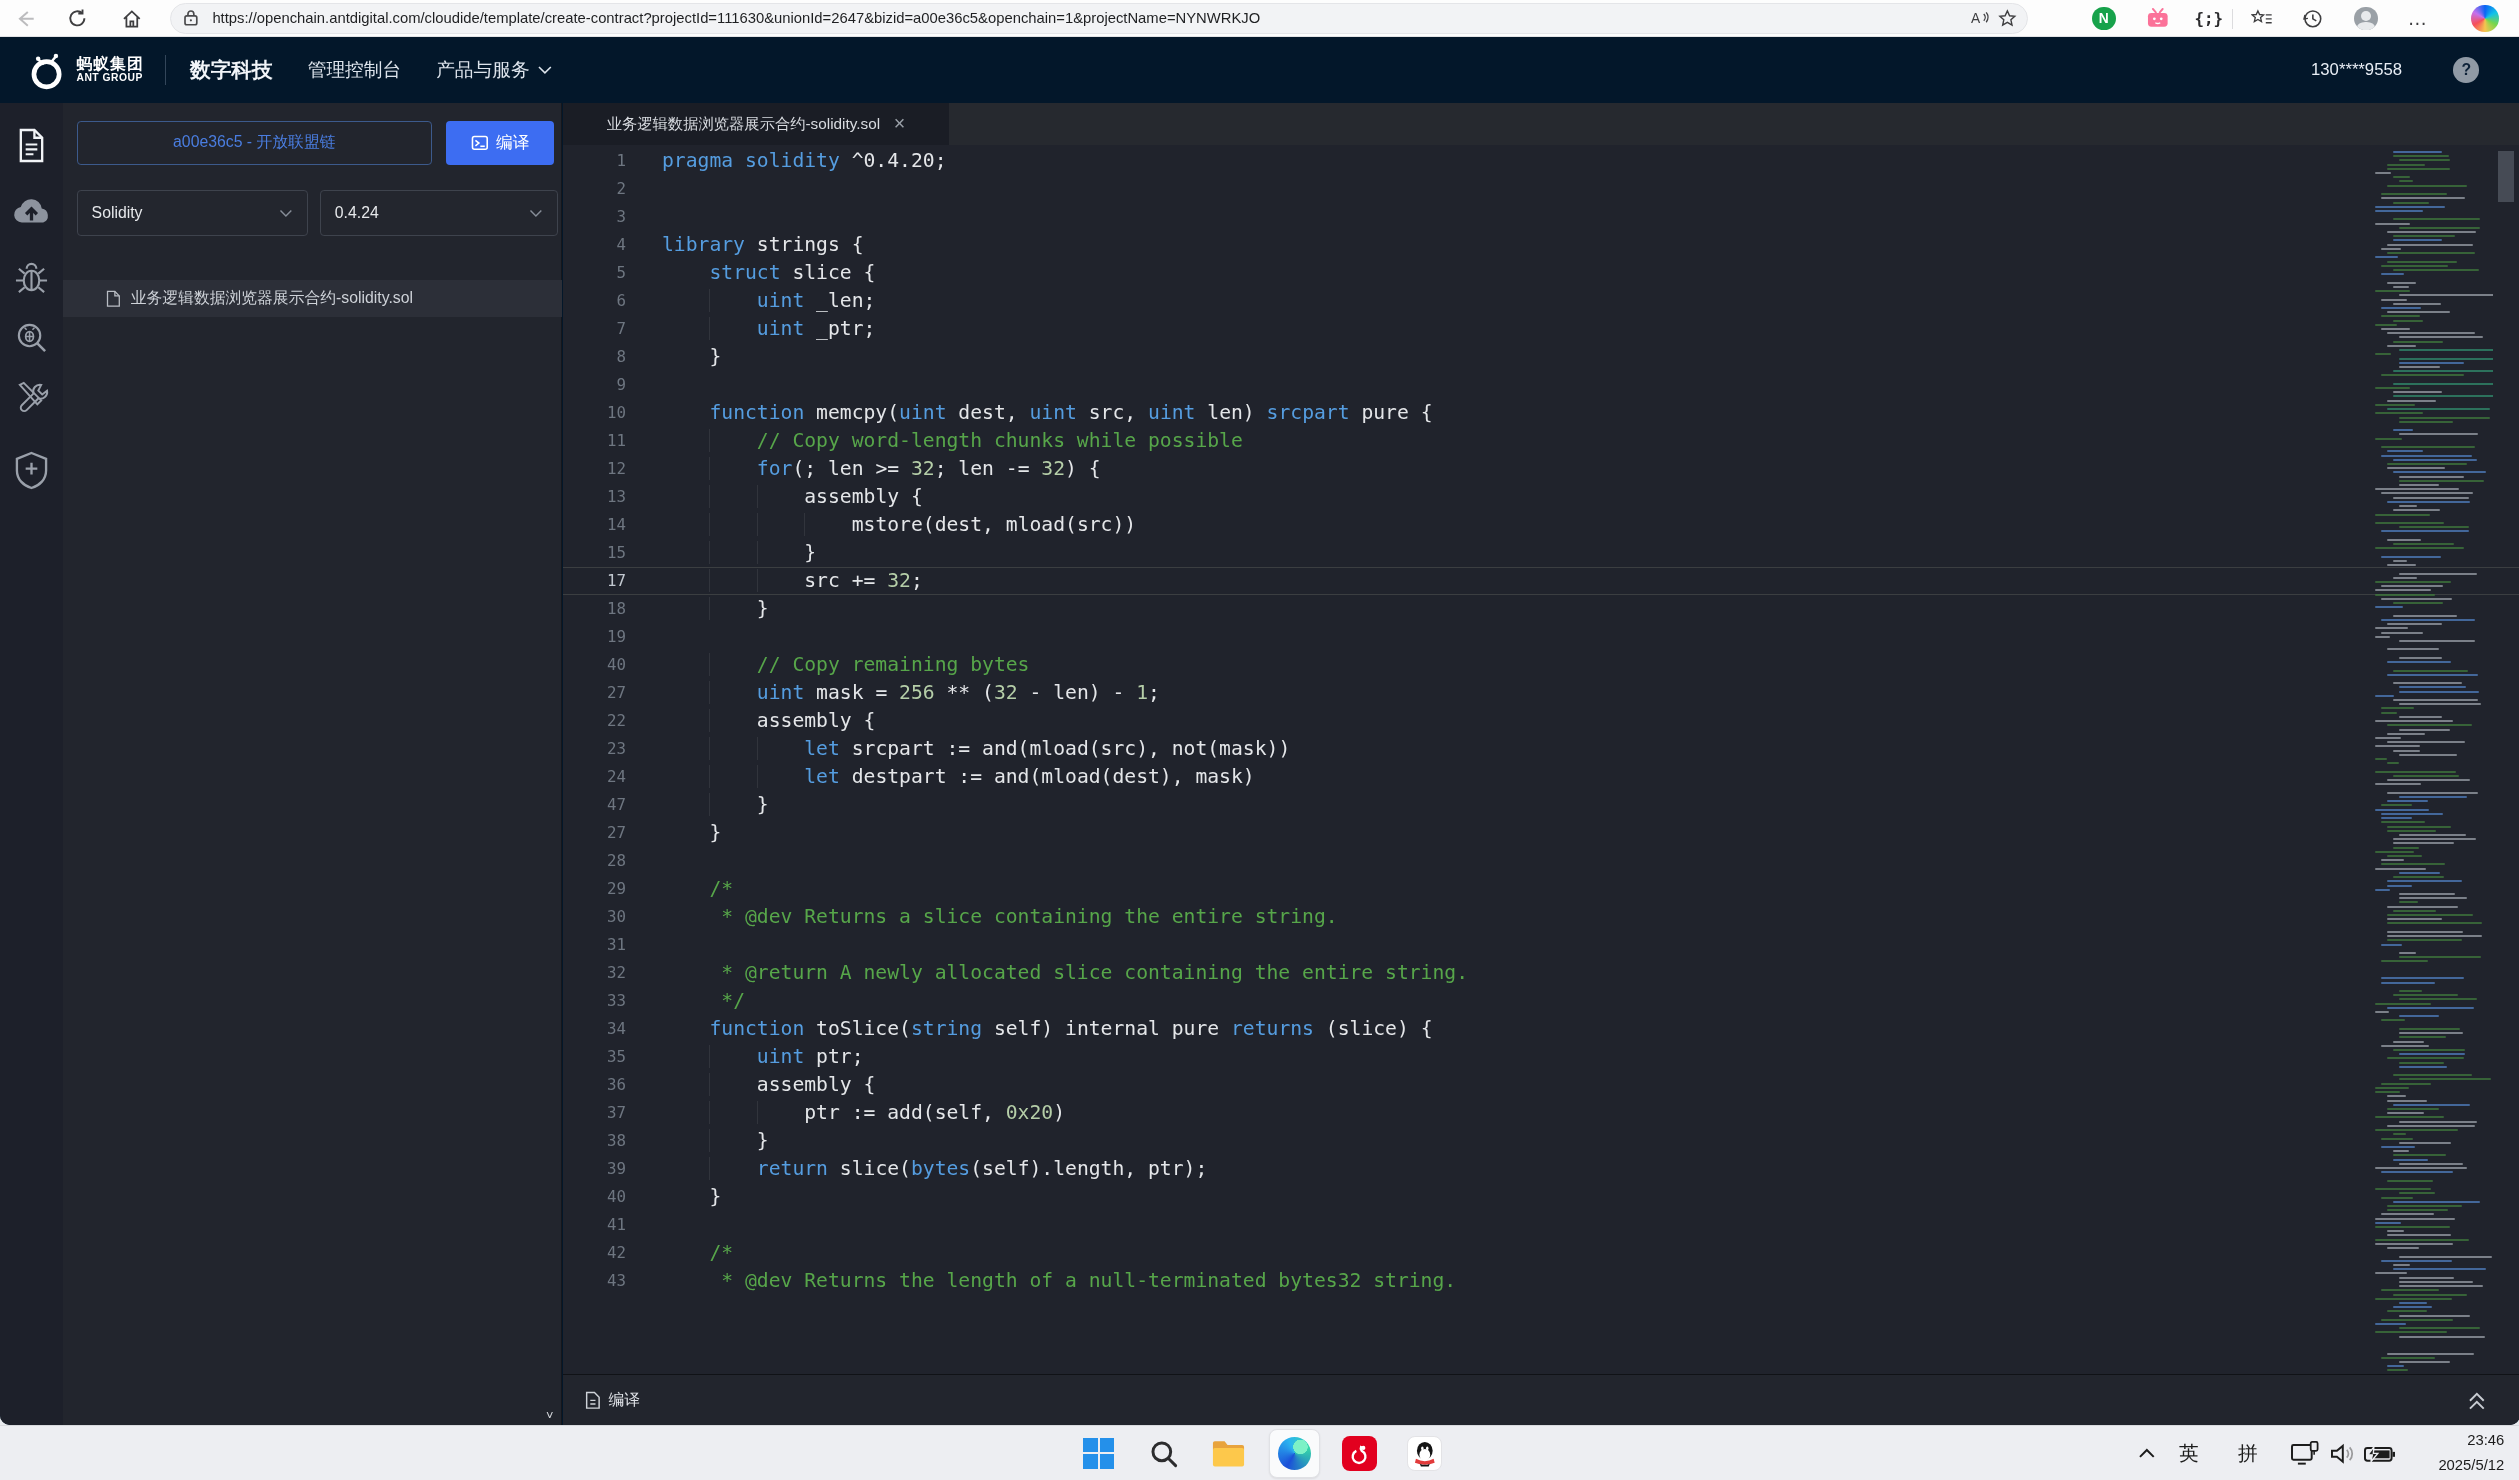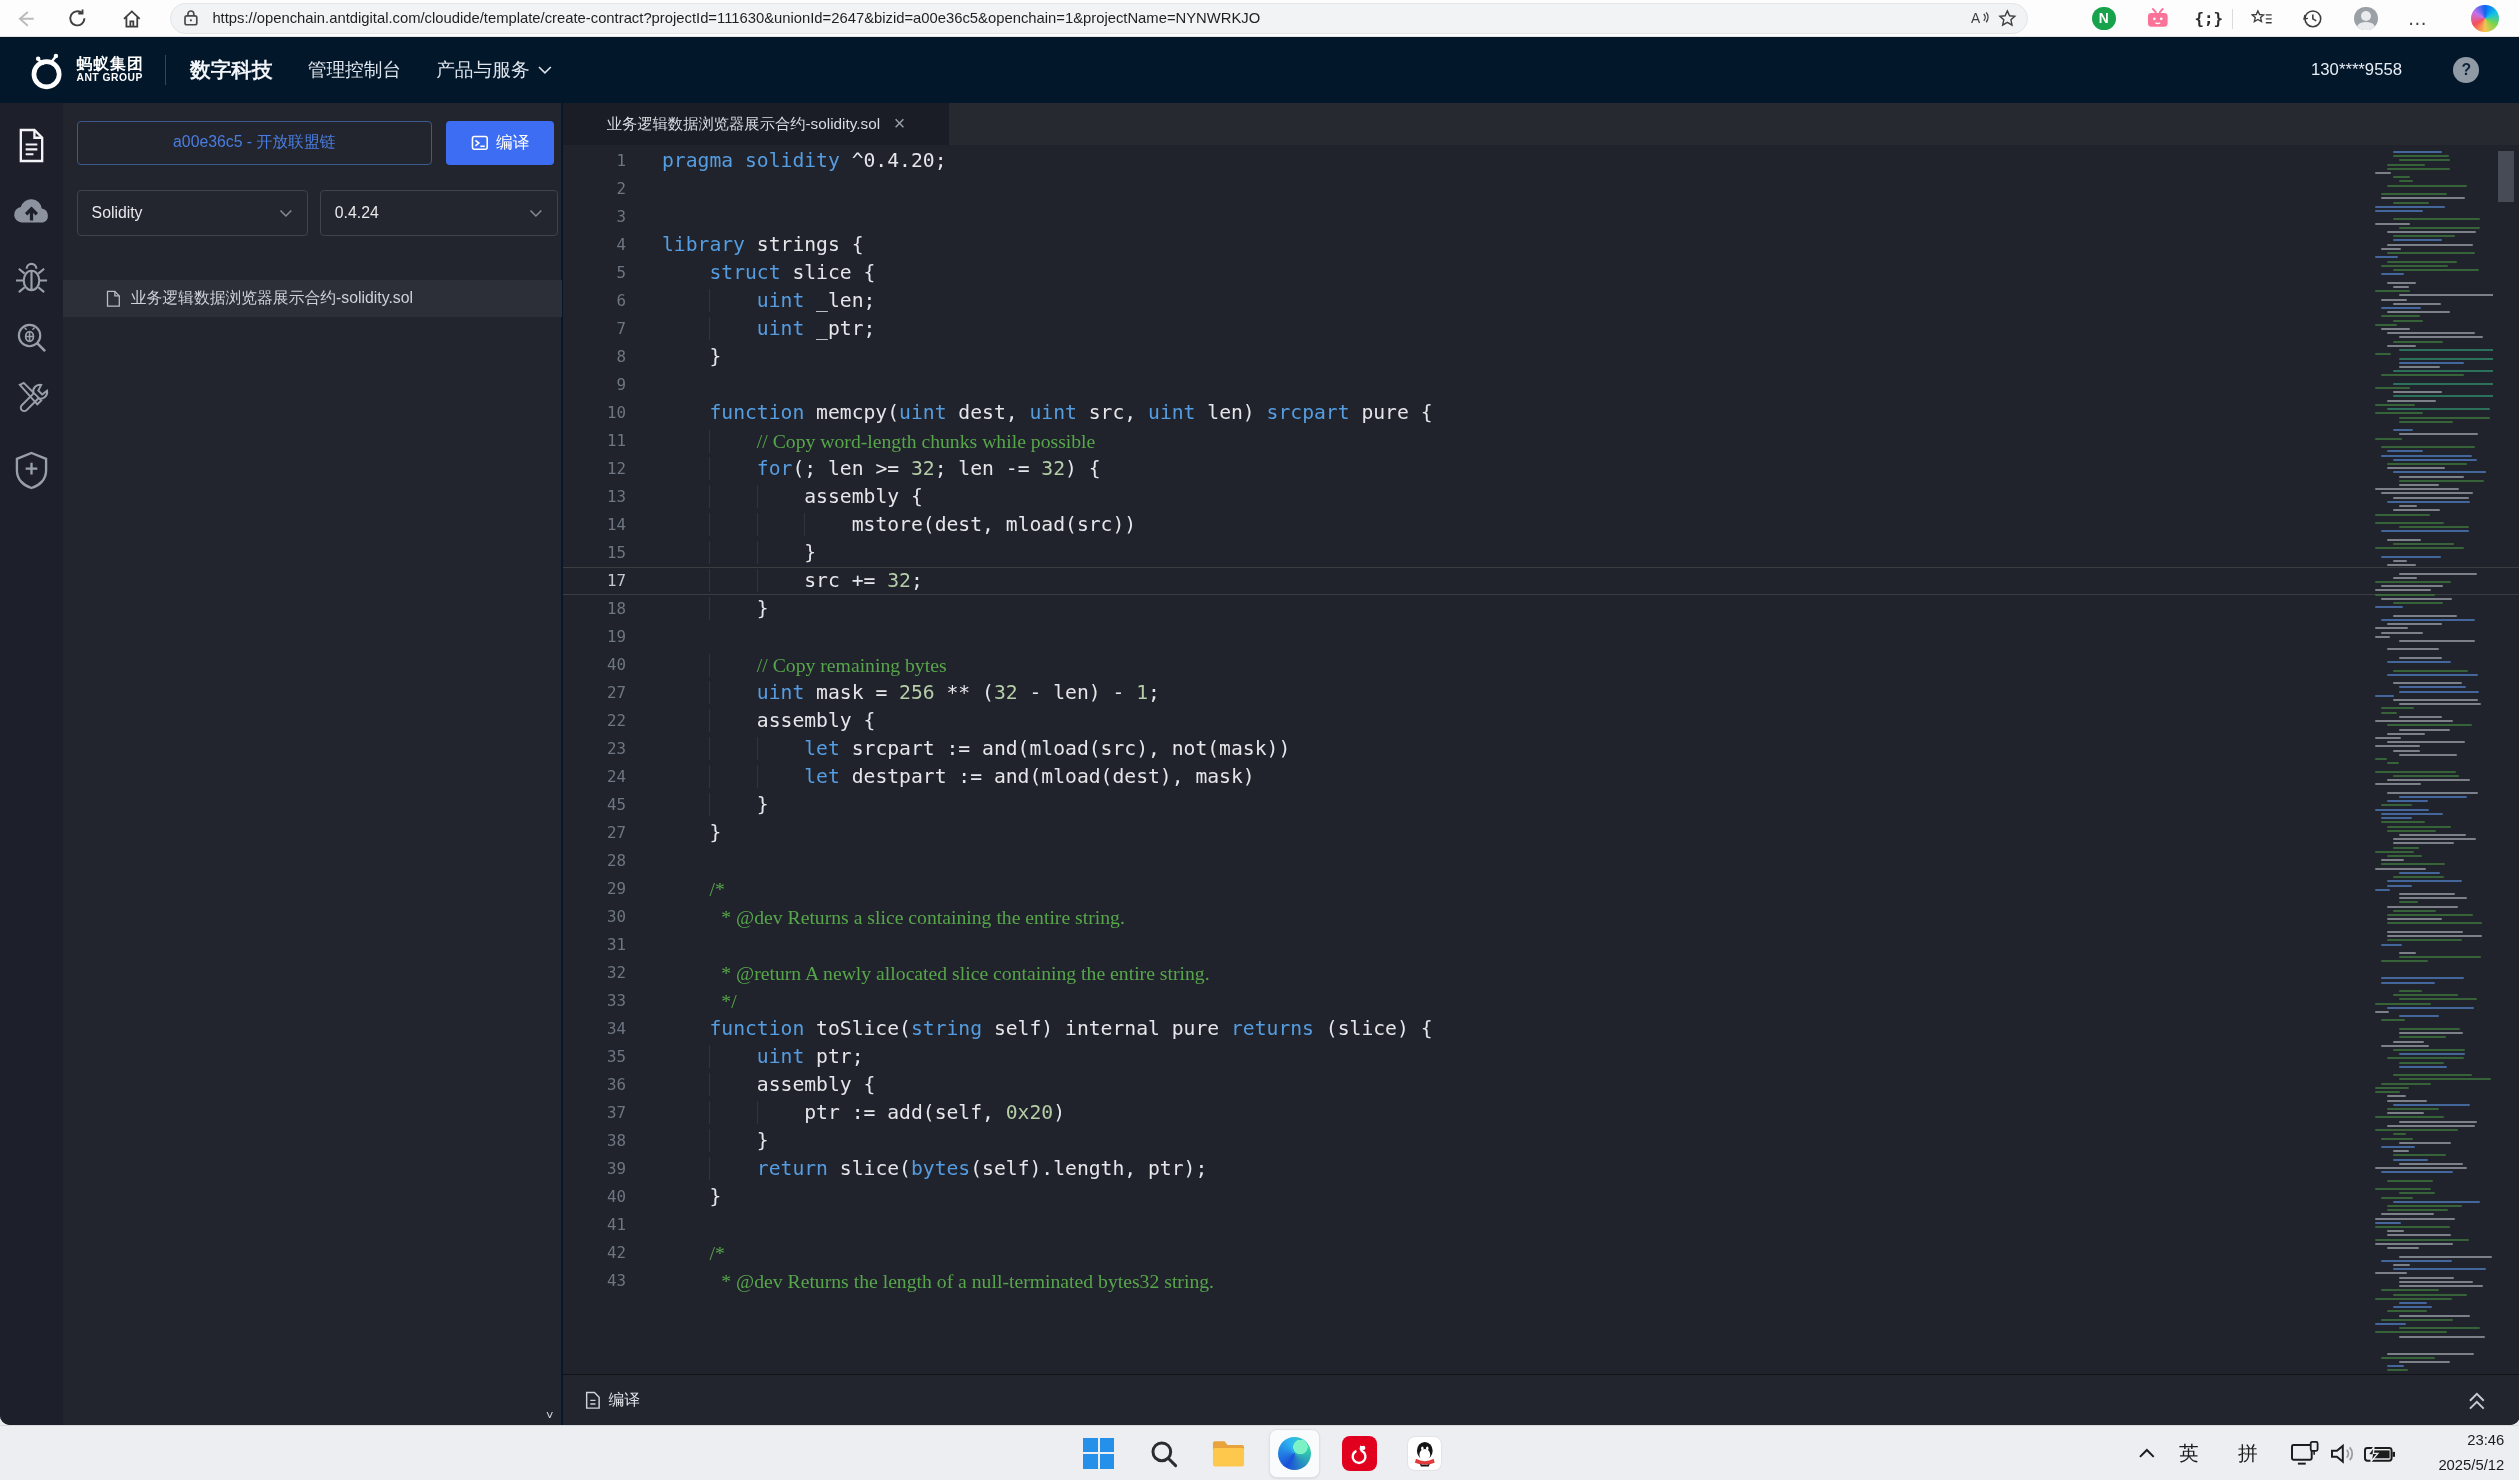--- a/index.html
+++ b/index.html
@@ -51,21 +51,21 @@
   #editor { position:absolute; left:563px; top:103px; width:1956px; height:1271px; background:#20232c; }
   #tab-bar { position:absolute; left:0; top:0; width:1956px; height:42px; background:#26292f; }
   #tab-active { position:absolute; left:0; top:0; width:386px; height:42px; background:#1a1d25; display:flex; align-items:center; justify-content:center; gap:13.8px; color:#d8dbe0; font-size:15.3px; }
   #tab-close { color:#9aa0a8; font-size:19.7px; line-height:1; }
   #code-lines { position:absolute; left:0; top:44px; width:1956px; }
   .code-line { position:relative; height:28px; white-space:pre; }
   .code-line .ln { position:absolute; left:0; top:0; width:63px; text-align:right; color:#6e7681; font:15.8px/28px "DejaVu Sans Mono","Liberation Mono",monospace; }
   .code-line .lc { position:absolute; left:99px; top:0; color:#e4e6e9; font:19.7px/28px "DejaVu Sans Mono","Liberation Mono",monospace; white-space:pre; }
   .code-line.active { box-shadow:inset 0 1px 0 rgba(205,205,180,.16), inset 0 -1px 0 rgba(205,205,180,.16); }
   .code-line.active .ln { color:#c2c8d0; }
-  .k { color:#559de0; } .n { color:#b5cea8; } .c { color:#57a64a;font-family:Liberation Serif, serif; }
+  .k { color:#559de0; } .n { color:#b5cea8; } .c { color:#57a64a; }
   .ig { white-space:pre; } .ig.g { box-shadow:inset 1px 0 0 rgba(255,255,255,.08); }
   #minimap { position:absolute; left:1808px; top:44px; width:122px; height:1224px; overflow:hidden; }
   .mm-bar { position:absolute; height:2px; border-radius:1px; }
   #scrollbar { position:absolute; left:1933px; top:44px; width:19.7px; height:1224px; }
   #scroll-thumb { position:absolute; left:2px; top:3.9px; width:15.8px; height:51px; background:rgba(125,132,144,.42); }
 
   
   #bottom-bar { position:absolute; left:563px; top:1374px; width:1956px; height:51px; background:#22252d; border-top:1px solid #101216; display:flex; align-items:center; }
   #bottom-label { color:#dfe2e7; font-size:15.8px; margin-left:7.9px; }
   #bottom-chevron { position:absolute; right:31.5px; top:13.8px; }
@@ -297,21 +297,21 @@
         <div class="code-line"><span class="ln">14</span><span class="lc"><span class="ig">    </span><span class="ig g">    </span><span class="ig g">    </span><span class="ig g">    </span>mstore(dest, mload(src))</span></div>
         <div class="code-line"><span class="ln">15</span><span class="lc"><span class="ig">    </span><span class="ig g">    </span><span class="ig g">    </span>}</span></div>
         <div class="code-line active"><span class="ln">17</span><span class="lc"><span class="ig">    </span><span class="ig g">    </span><span class="ig g">    </span>src += <span class="n">32</span>;</span></div>
         <div class="code-line"><span class="ln">18</span><span class="lc"><span class="ig">    </span><span class="ig g">    </span>}</span></div>
         <div class="code-line"><span class="ln">19</span><span class="lc"></span></div>
         <div class="code-line"><span class="ln">40</span><span class="lc"><span class="ig">    </span><span class="ig g">    </span><span class="c">// Copy remaining bytes</span></span></div>
         <div class="code-line"><span class="ln">27</span><span class="lc"><span class="ig">    </span><span class="ig g">    </span><span class="k">uint</span> mask = <span class="n">256</span> ** (<span class="n">32</span> - len) - <span class="n">1</span>;</span></div>
         <div class="code-line"><span class="ln">22</span><span class="lc"><span class="ig">    </span><span class="ig g">    </span>assembly {</span></div>
         <div class="code-line"><span class="ln">23</span><span class="lc"><span class="ig">    </span><span class="ig g">    </span><span class="ig g">    </span><span class="k">let</span> srcpart := and(mload(src), not(mask))</span></div>
         <div class="code-line"><span class="ln">24</span><span class="lc"><span class="ig">    </span><span class="ig g">    </span><span class="ig g">    </span><span class="k">let</span> destpart := and(mload(dest), mask)</span></div>
-        <div class="code-line"><span class="ln">45</span><span class="lc"><span class="ig">    </span><span class="ig g">    </span>}</span></div>
+        <div class="code-line"><span class="ln">47</span><span class="lc"><span class="ig">    </span><span class="ig g">    </span>}</span></div>
         <div class="code-line"><span class="ln">27</span><span class="lc"><span class="ig">    </span>}</span></div>
         <div class="code-line"><span class="ln">28</span><span class="lc"></span></div>
         <div class="code-line"><span class="ln">29</span><span class="lc"><span class="ig">    </span><span class="c">/*</span></span></div>
         <div class="code-line"><span class="ln">30</span><span class="lc"><span class="ig">    </span> <span class="c">* @dev Returns a slice containing the entire string.</span></span></div>
         <div class="code-line"><span class="ln">31</span></div>
         <div class="code-line"><span class="ln">32</span><span class="lc"><span class="ig">    </span> <span class="c">* @return A newly allocated slice containing the entire string.</span></span></div>
         <div class="code-line"><span class="ln">33</span><span class="lc"><span class="ig">    </span> <span class="c">*/</span></span></div>
         <div class="code-line"><span class="ln">34</span><span class="lc"><span class="ig">    </span><span class="k">function</span> toSlice(<span class="k">string</span> self) internal pure <span class="k">returns</span> (slice) {</span></div>
         <div class="code-line"><span class="ln">35</span><span class="lc"><span class="ig">    </span><span class="ig g">    </span><span class="k">uint</span> ptr;</span></div>
         <div class="code-line"><span class="ln">36</span><span class="lc"><span class="ig">    </span><span class="ig g">    </span>assembly {</span></div>

